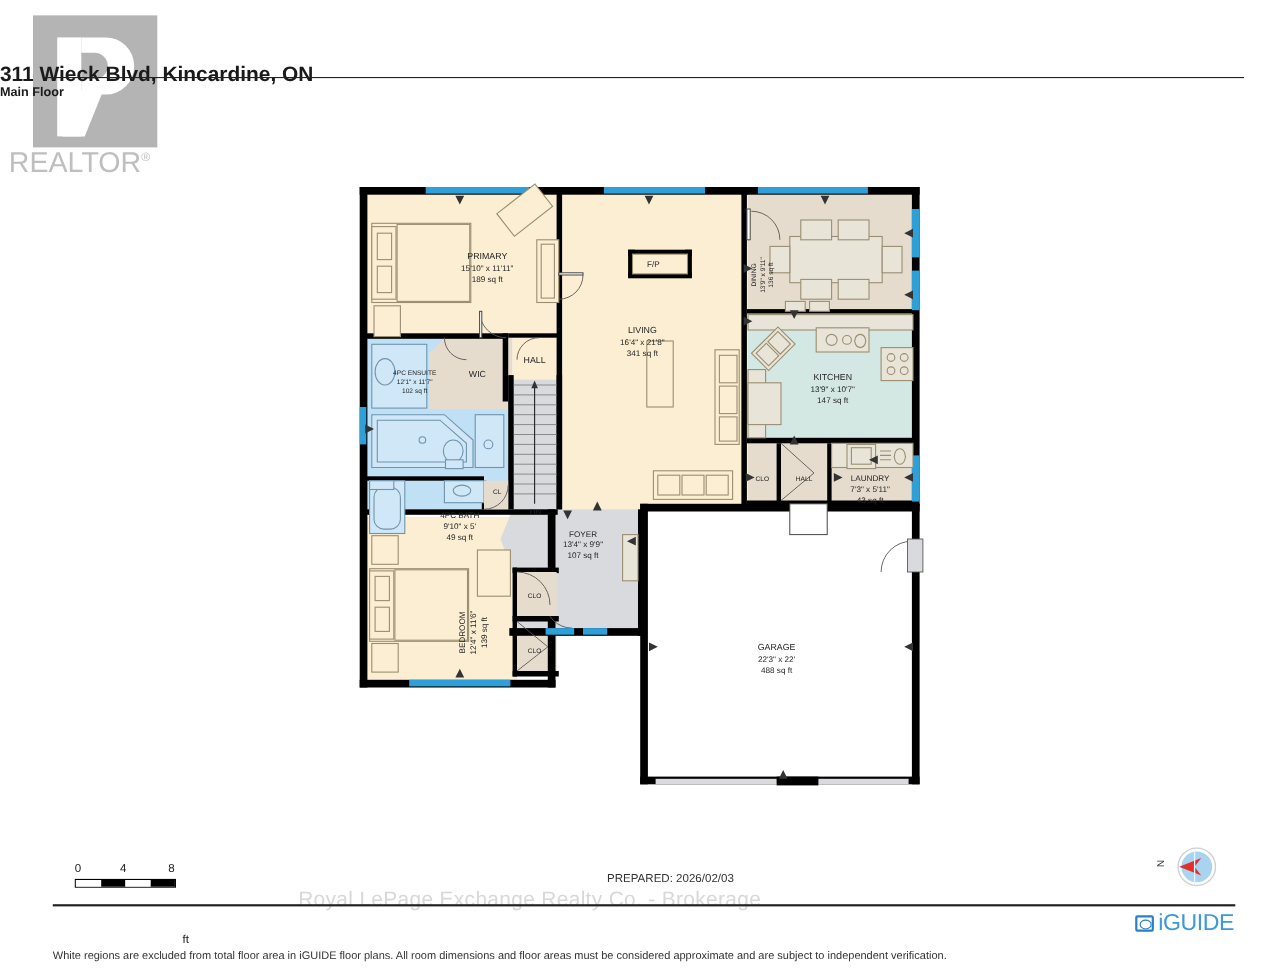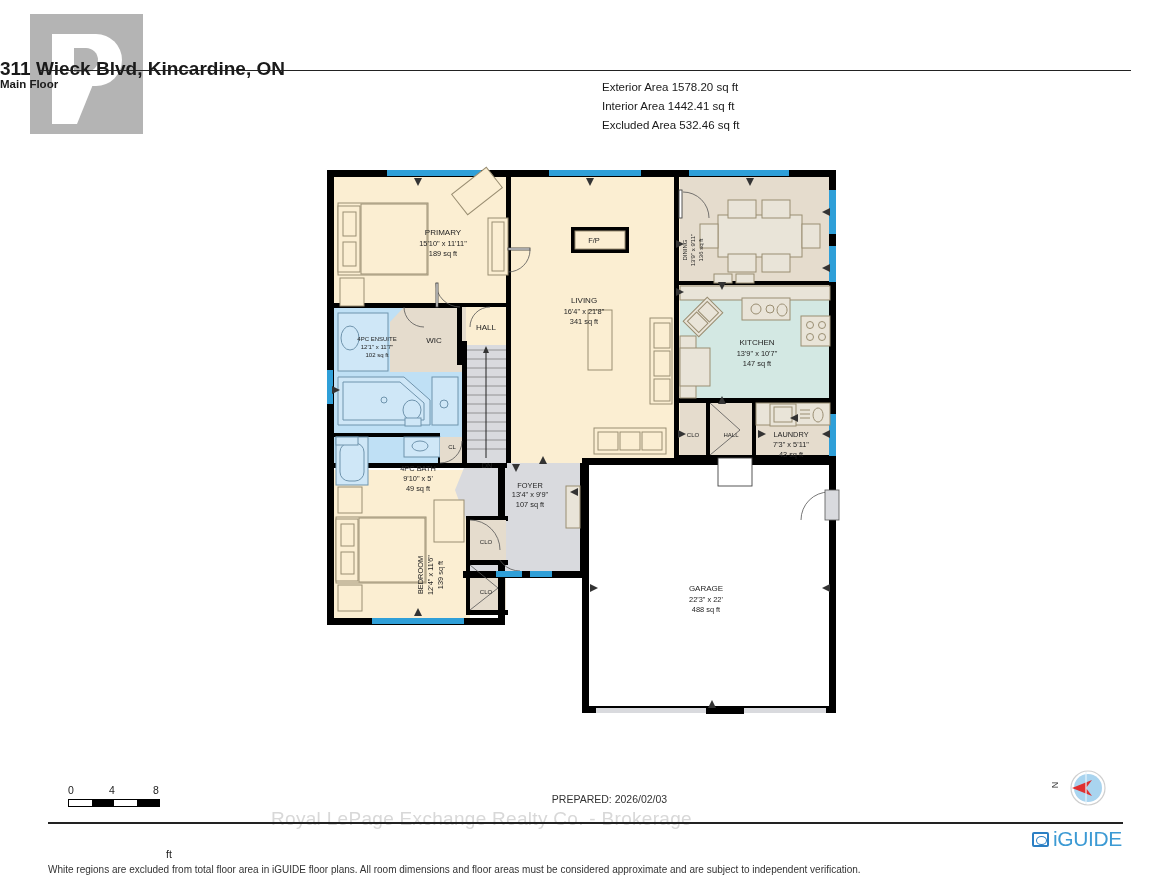--- a/index.html
+++ b/index.html
@@ -131,32 +131,28 @@
 </style>
 </head>
 <body>
 
 <div id="realtor-watermark">
   <div class="r-box"></div>
   <div class="r-stem"></div>
   <div class="r-bowl-outer"></div>
   <div class="r-bowl-inner"></div>
   <div class="r-leg"></div>
+  <div class="r-word"><span>REALTOR</span><sup>®</sup></div>
 </div>
 
 <div id="header-title">311 Wieck Blvd, Kincardine, ON</div>
 <div id="header-rule"></div>
 
 <div id="floor-summary">
   <div class="fs-label">Main Floor</div>
-  <div class="fs-lines">
-    <div>Exterior Area 1578.20 sq ft</div>
-    <div>Interior Area 1442.41 sq ft</div>
-    <div>Excluded Area 532.46 sq ft</div>
-  </div>
 </div>
 
 <svg id="plan" viewBox="0 0 1171 882" xmlns="http://www.w3.org/2000/svg">
   <defs>
     <style>
       .wall  { fill:#000000; }
       .win   { fill:#2f9fd8; }
       .f_liv { fill:#fbeed2; }
       .f_din { fill:#e5dccd; }
       .f_kit { fill:#d3e8e3; }

